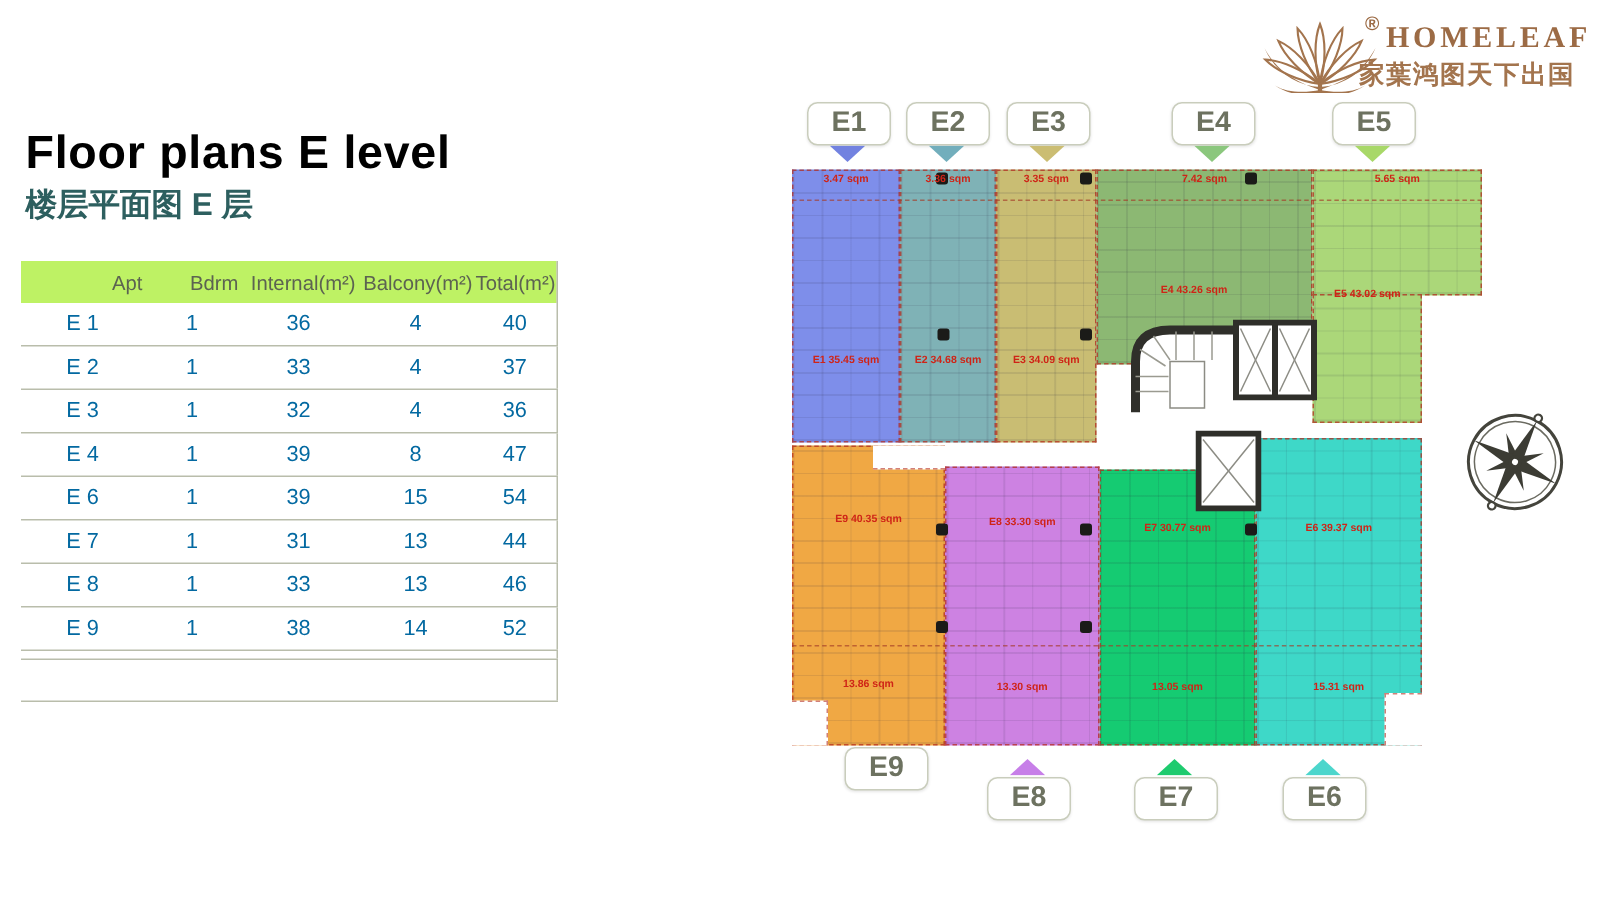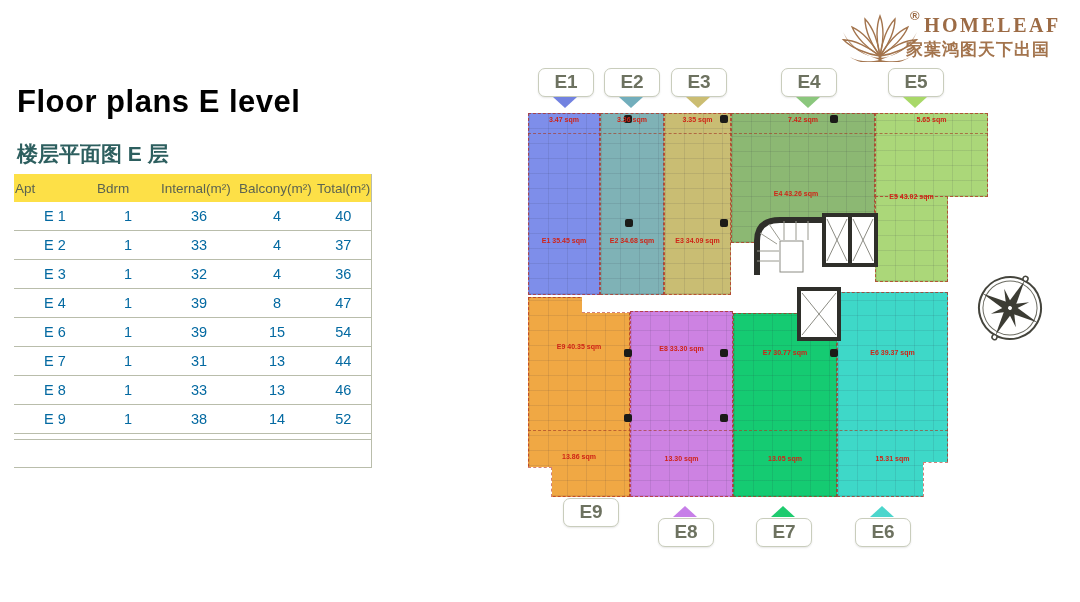--- a/index.html
+++ b/index.html
@@ -3,36 +3,36 @@
 <meta charset="utf-8">
 <style>
   html,body{margin:0;padding:0;background:#fff;}
   .stage{position:relative;width:1080px;height:602px;background:#fff;overflow:hidden;
          font-family:"Liberation Sans",sans-serif;}
   .abs{position:absolute;}
 
   
   .title{position:absolute;left:17px;top:84px;font-size:31px;font-weight:bold;
          letter-spacing:.5px;color:#a7aa97;}
-  .subtitle{position:absolute;left:17px;top:140px;font-size:21px;font-weight:bold;
+  .subtitle{position:absolute;left:17px;top:122px;font-size:21px;font-weight:bold;
          color:#2d5f5f;}
 
   
   .logo{position:absolute;left:840px;top:2px;width:230px;height:60px;}
   .logo .reg{position:absolute;left:70px;top:6px;font-size:13px;color:#9c6b45;font-weight:bold;}
   .logo .brand{position:absolute;left:84px;top:12px;font-size:20px;font-weight:bold;
          letter-spacing:2.5px;color:#9c6b45;font-family:"Liberation Serif",serif;}
   .logo .brand-cn{position:absolute;left:66px;top:36px;font-size:17px;font-weight:bold;
          letter-spacing:1px;color:#a3744d;text-align:center;}
 
   
   .plan-table{position:absolute;left:14px;top:174px;width:357px;border-collapse:collapse;
          border-right:1px solid #b9bdab;table-layout:fixed;}
   .plan-table th{height:26px;font-size:13.5px;font-weight:normal;color:#5c6351;
-         background:#fde047;text-align:left;}
+         background:#bef264;text-align:right;}
   .plan-table td{height:26px;font-size:14.5px;color:#0369a1;text-align:center;
          border-bottom:1px solid #b9bdab;}
   .plan-table tr.sp1 td{height:3px;}
   .plan-table tr.sp2 td{height:25px;}
 
   
   .plan{position:absolute;left:525px;top:105px;width:467px;height:400px;}
   .unit{position:absolute;box-sizing:border-box;border:1px dashed rgba(180,45,32,.75);
         background-image:
           repeating-linear-gradient(0deg, rgba(35,35,60,.10) 0 1px, transparent 1px 15px),

